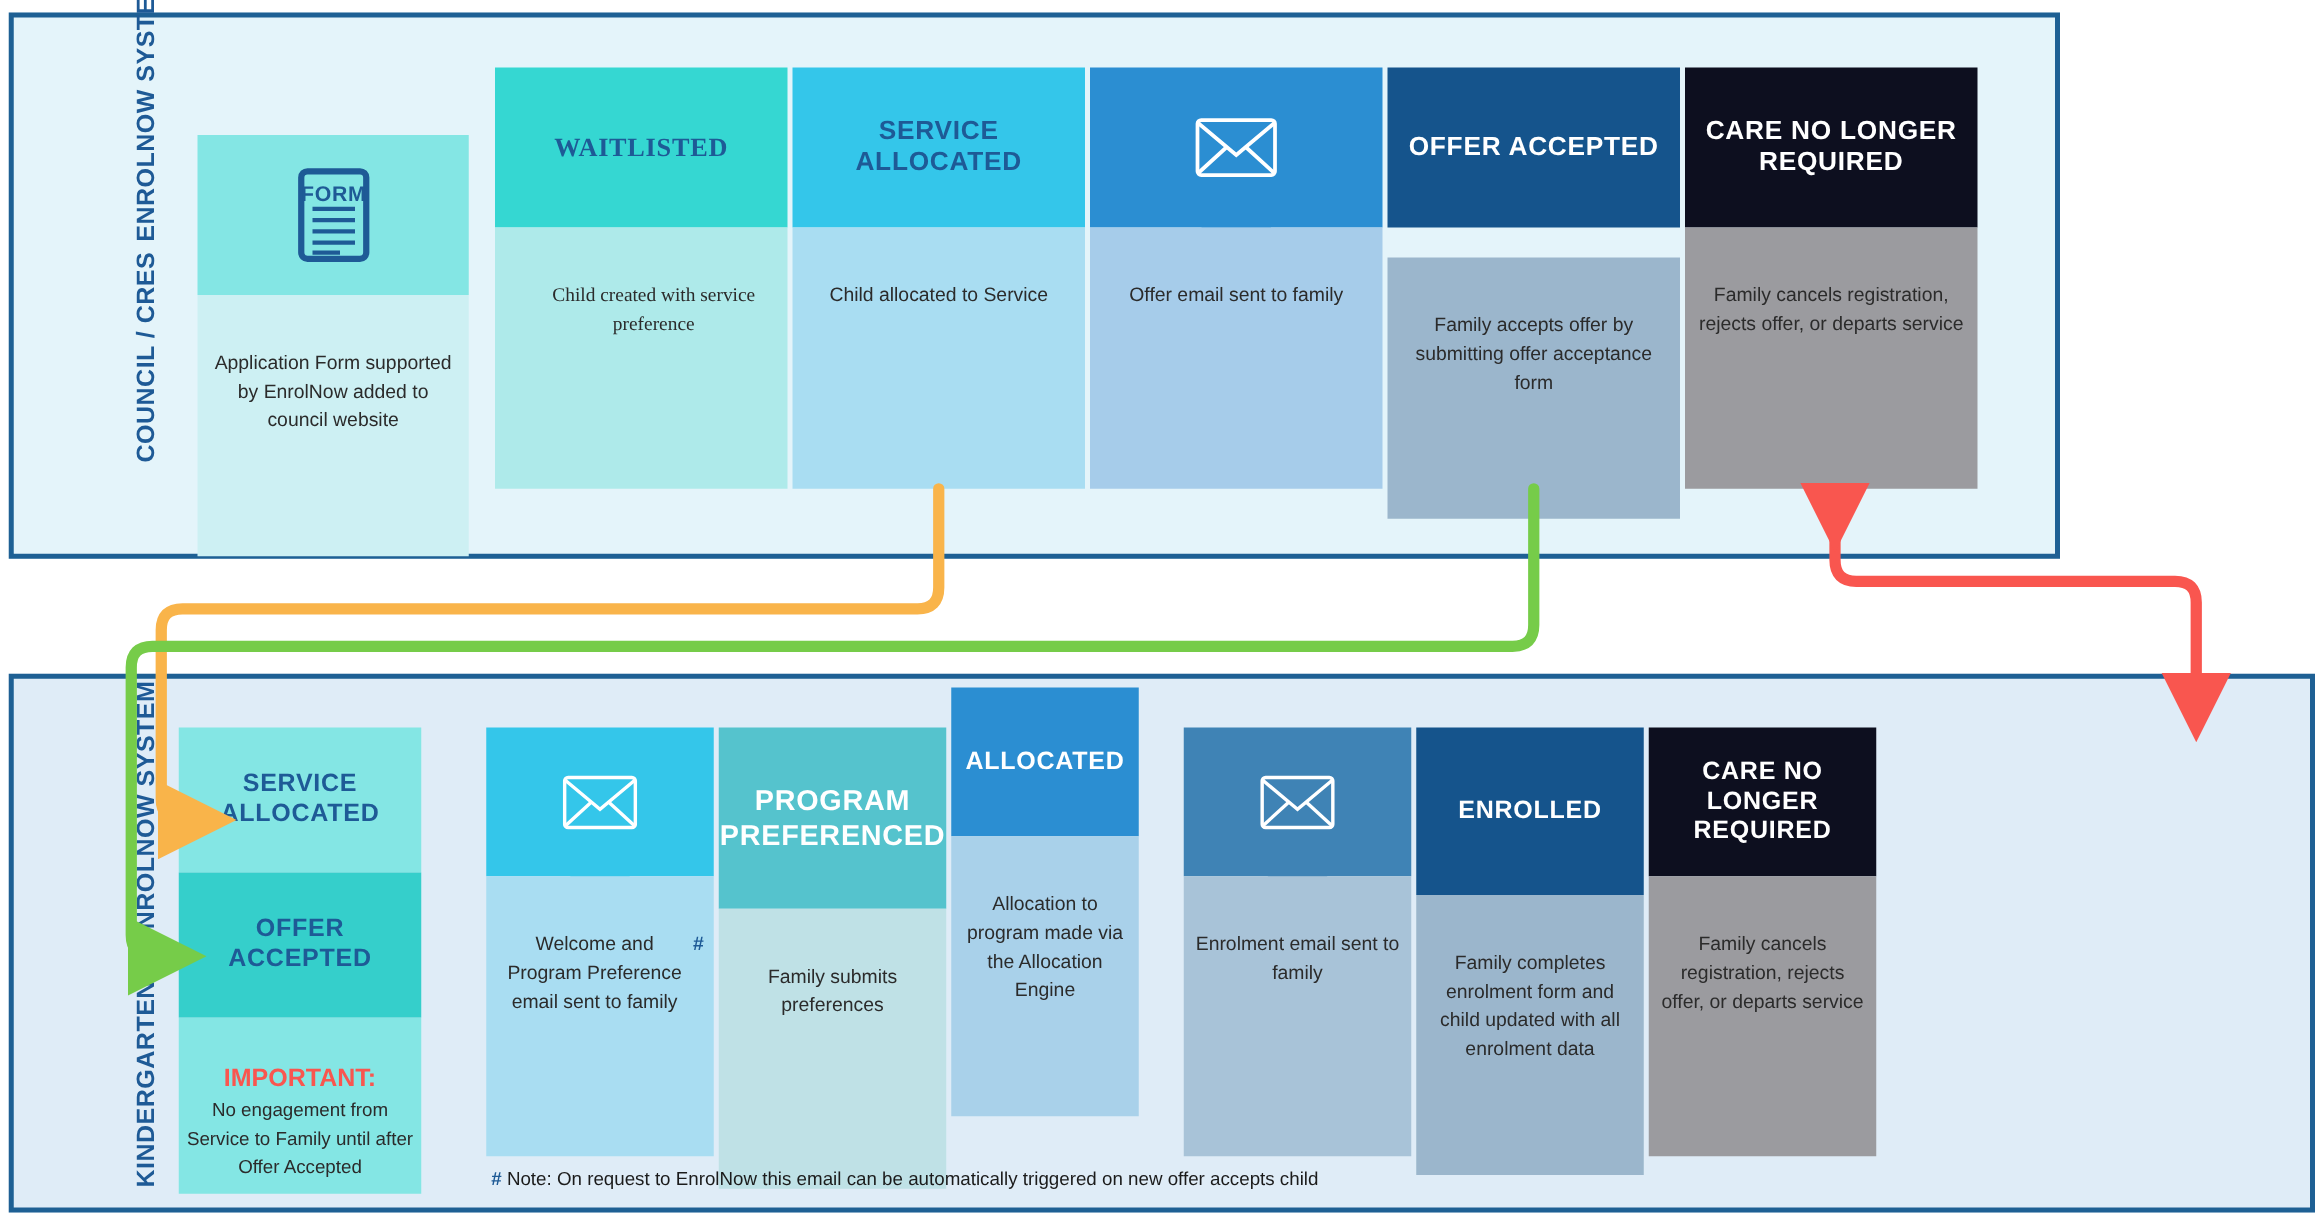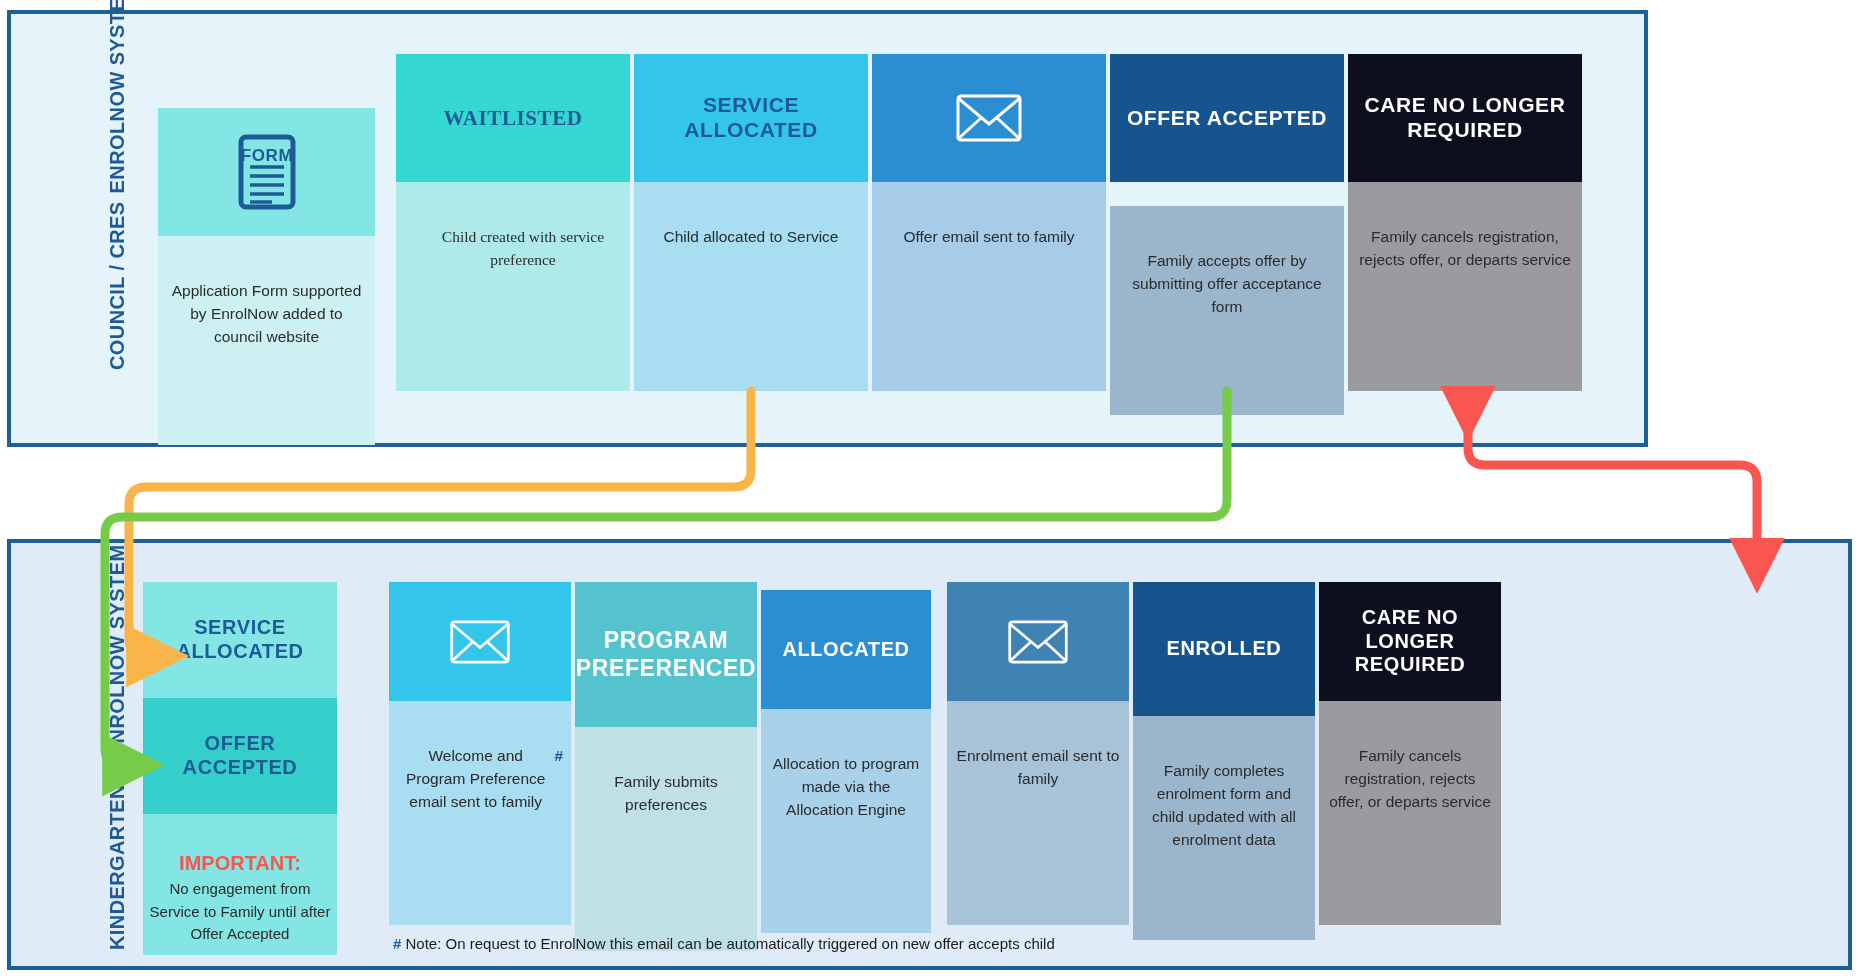--- a/index.html
+++ b/index.html
@@ -130,21 +130,21 @@
       <div>Welcome and Program Preference email sent to family</div>
       <div class="hashmark">#</div>
     </div>
   </div>
 
   <div class="card" style="left:575px;top:582px;width:182px;height:343px;">
     <div class="head" style="height:145px;background:#55c3cd;color:#ffffff;font-size:23px;">PROGRAM PREFERENCED</div>
     <div class="body" style="height:224px;background:#bfe1e6;">Family submits preferences</div>
   </div>
 
-  <div class="card" style="left:761px;top:590px;width:170px;height:343px;">
+  <div class="card" style="left:761px;top:550px;width:150px;height:343px;">
     <div class="head" style="height:119px;background:#2b8ed2;color:#ffffff;font-size:20px;">ALLOCATED</div>
     <div class="body" style="height:224px;background:#a9d1ea;">Allocation to program made via the Allocation Engine</div>
   </div>
 
   <div class="card" style="left:947px;top:582px;width:182px;height:343px;">
     <div class="head" style="height:119px;background:#3f83b5;color:#ffffff;">
       <svg class="env" width="62" height="46" viewBox="0 0 68 50">
         <rect x="3" y="3" width="62" height="44" rx="3" ry="3" fill="none" stroke="#ffffff" stroke-width="3"></rect>
         <path d="M3 5 L34 31 L65 5" fill="none" stroke="#ffffff" stroke-width="3"></path>
         <path d="M3 46 L26 25 M65 46 L42 25" fill="none" stroke="#ffffff" stroke-width="3"></path>

